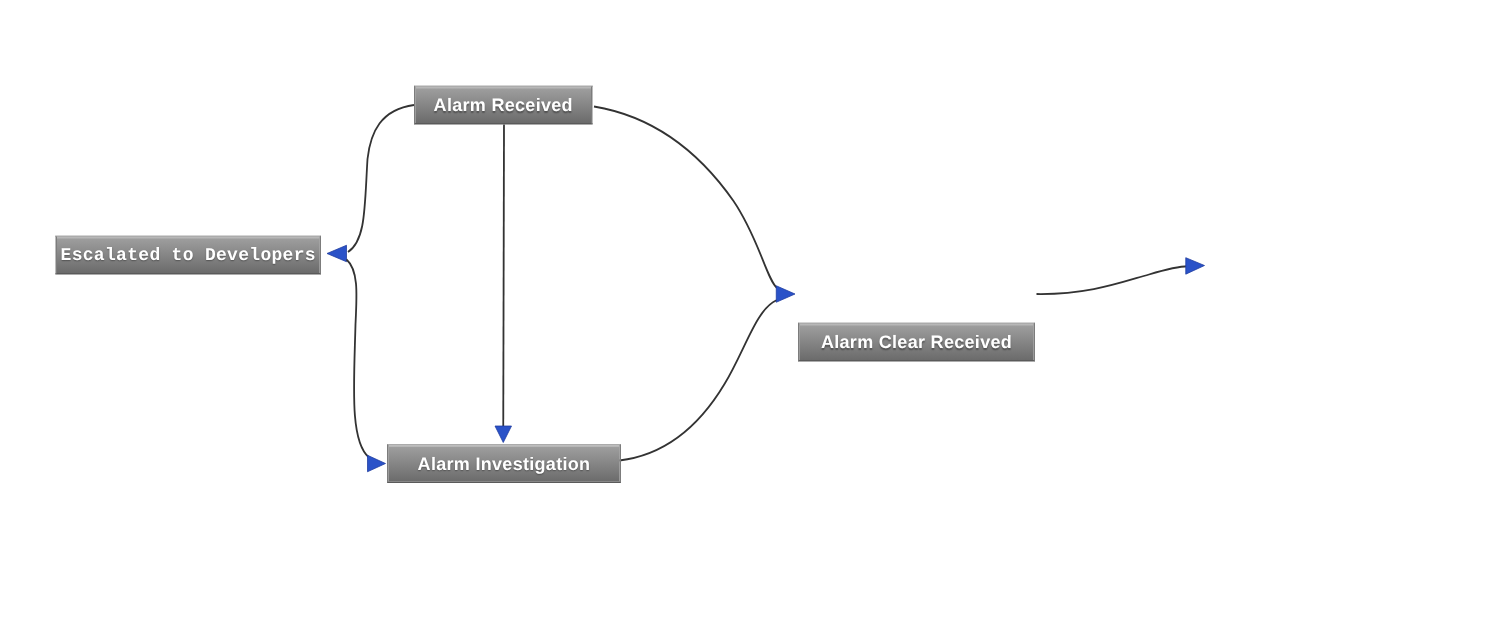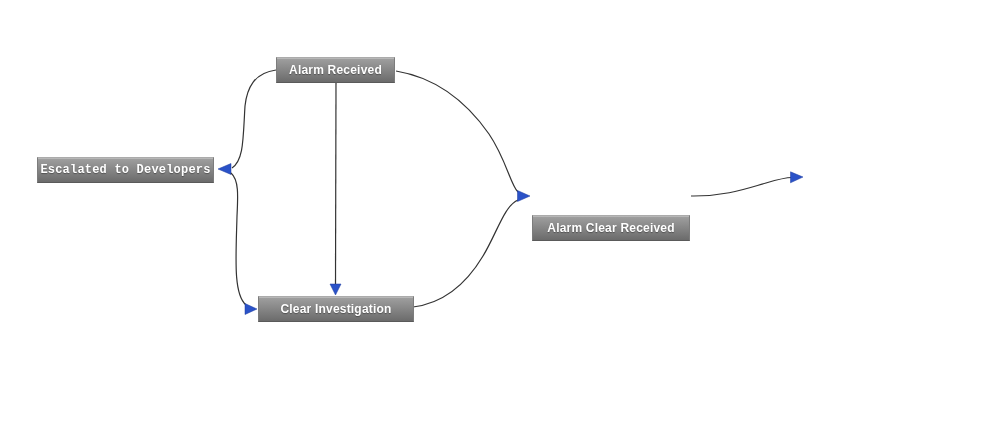--- a/index.html
+++ b/index.html
@@ -91,21 +91,21 @@
 
   <div class="node n-alarm-received">
     <span>Alarm Received</span>
   </div>
 
   <div class="node n-escalated">
     <span>Escalated to Developers</span>
   </div>
 
   <div class="node n-under-investigation">
-    <span>Clear Investigation</span>
+    <span>Alarm Investigation</span>
   </div>
 
   <div class="node n-alarm-clear-received">
     <span>Alarm Clear Received</span>
   </div>
 
 
 </div>
 
 </body></html>

